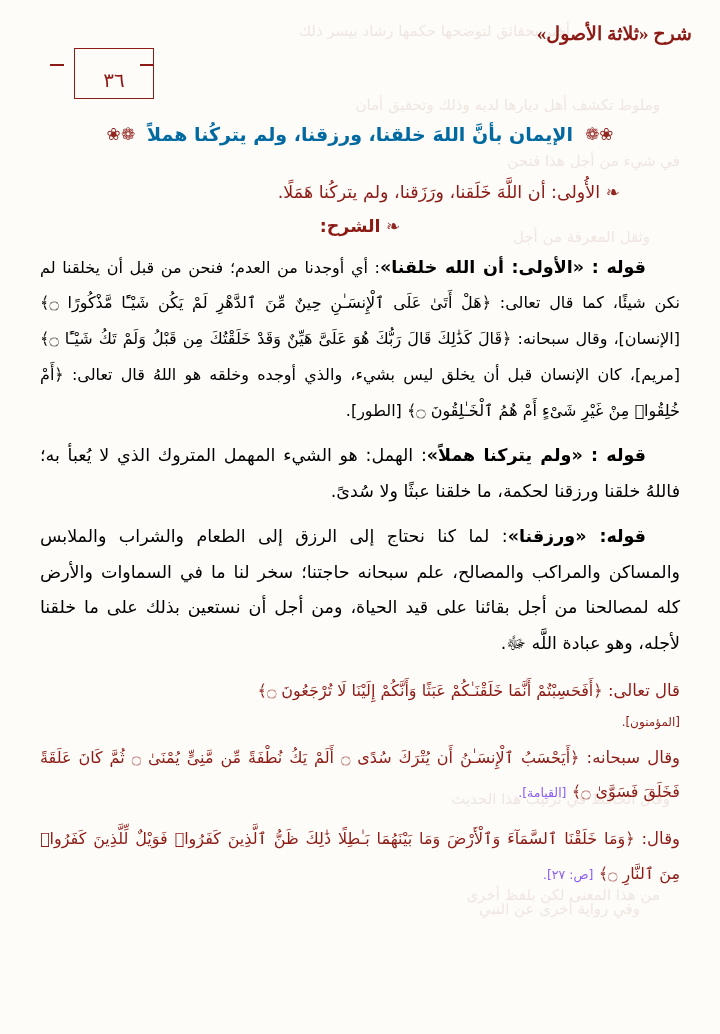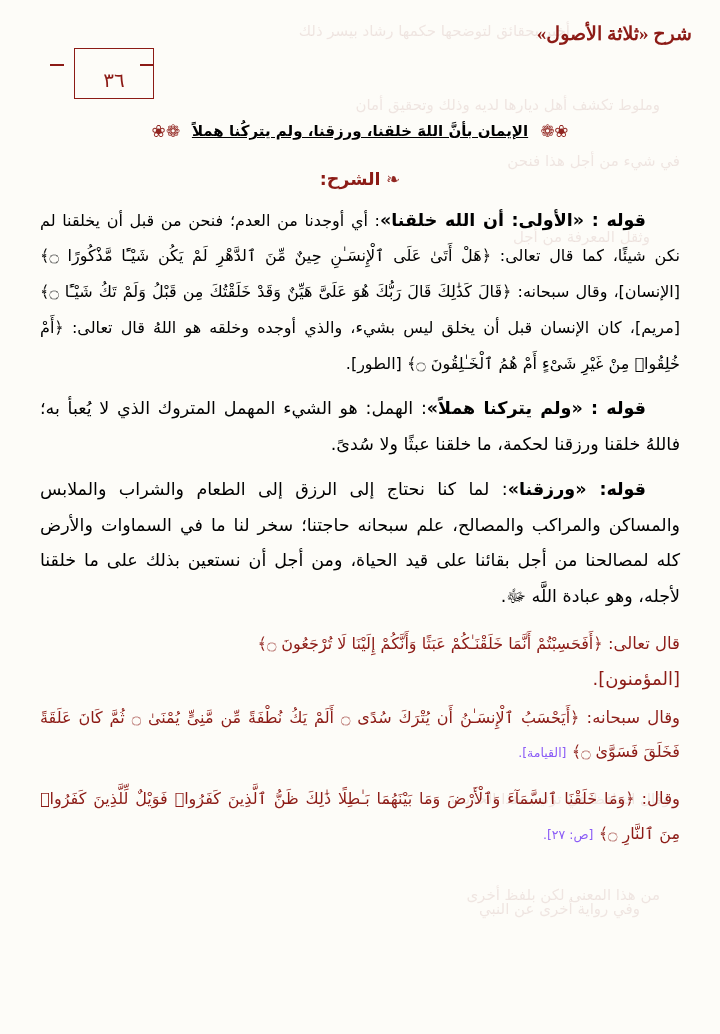--- a/index.html
+++ b/index.html
@@ -87,26 +87,25 @@
 
   .chapter-title-row {
     display: flex;
     align-items: center;
     justify-content: center;
     gap: 12px;
     margin-top: 24px;
     margin-bottom: 26px;
   }
   .chapter-title {
-    font-size: 15px;
+    font-size: 19px;
     font-weight: bold;
-    color: #000000;
+    color: #0369a1;
     text-align: center;
     line-height: 1.5;
-    text-decoration: underline;
   }
   .orn {
     font-size: 17px;
     color: #8c1b16;
     opacity: 0.95;
   }
   .line-right-indent {
     text-align: right;
     font-size: 17.5px;
     line-height: 2.0;
@@ -140,21 +139,21 @@
     margin-top: 12px;
   }
   .quote-block {
     font-size: 16.5px;
     line-height: 2.1;
     text-align: justify;
     text-align-last: right;
     margin: 12px 0;
   }
   .small-ref-line {
-    font-size: 18px;
+    font-size: 12px;
     margin-top: -6px;
     text-align: right;
   }
 </style>
 </head>
 <body>
 
 <div class="page">
 
   <div class="ghost g1">أخبر بحقائق لتوضحها حكمها رشاد بيسر ذلك</div>
@@ -173,20 +172,24 @@
   </div>
 
   <div class="content">
 
     <div class="chapter-title-row">
       <span class="orn">❀❁</span>
       <span class="chapter-title">الإيمان بأنَّ اللهَ خلقنا، ورزقنا، ولم يتركُنا هملاً</span>
       <span class="orn">❁❀</span>
     </div>
 
+    <div class="line-right-indent">
+      <span class="orn">❧</span>
+      <span>الأُولى: أن اللَّهَ خَلَقنا، ورَزَقنا، ولم يتركُنا هَمَلًا.</span>
+    </div>
 
     <div class="sharh-line">
       <span class="orn">❧</span>
       <span class="bold">الشرح:</span>
     </div>
 
     <p class="para indent">
       <span class="bold">قوله : «الأولى: أن الله خلقنا»</span><span class="ayah">: أي أوجدنا من العدم؛ فنحن من قبل أن يخلقنا لم نكن شيئًا، كما قال تعالى: ﴿هَلْ أَتَىٰ عَلَى ٱلْإِنسَـٰنِ حِينٌ مِّنَ ٱلدَّهْرِ لَمْ يَكُن شَيْـًٔا مَّذْكُورًا ۝﴾ [الإنسان]، وقال سبحانه: ﴿قَالَ كَذَٰلِكَ قَالَ رَبُّكَ هُوَ عَلَىَّ هَيِّنٌ وَقَدْ خَلَقْتُكَ مِن قَبْلُ وَلَمْ تَكُ شَيْـًٔا ۝﴾ [مريم]، كان الإنسان قبل أن يخلق ليس بشيء، والذي أوجده وخلقه هو اللهُ قال تعالى: ﴿أَمْ خُلِقُوا۟ مِنْ غَيْرِ شَىْءٍ أَمْ هُمُ ٱلْخَـٰلِقُونَ ۝﴾ [الطور].</span>
     </p>
 

